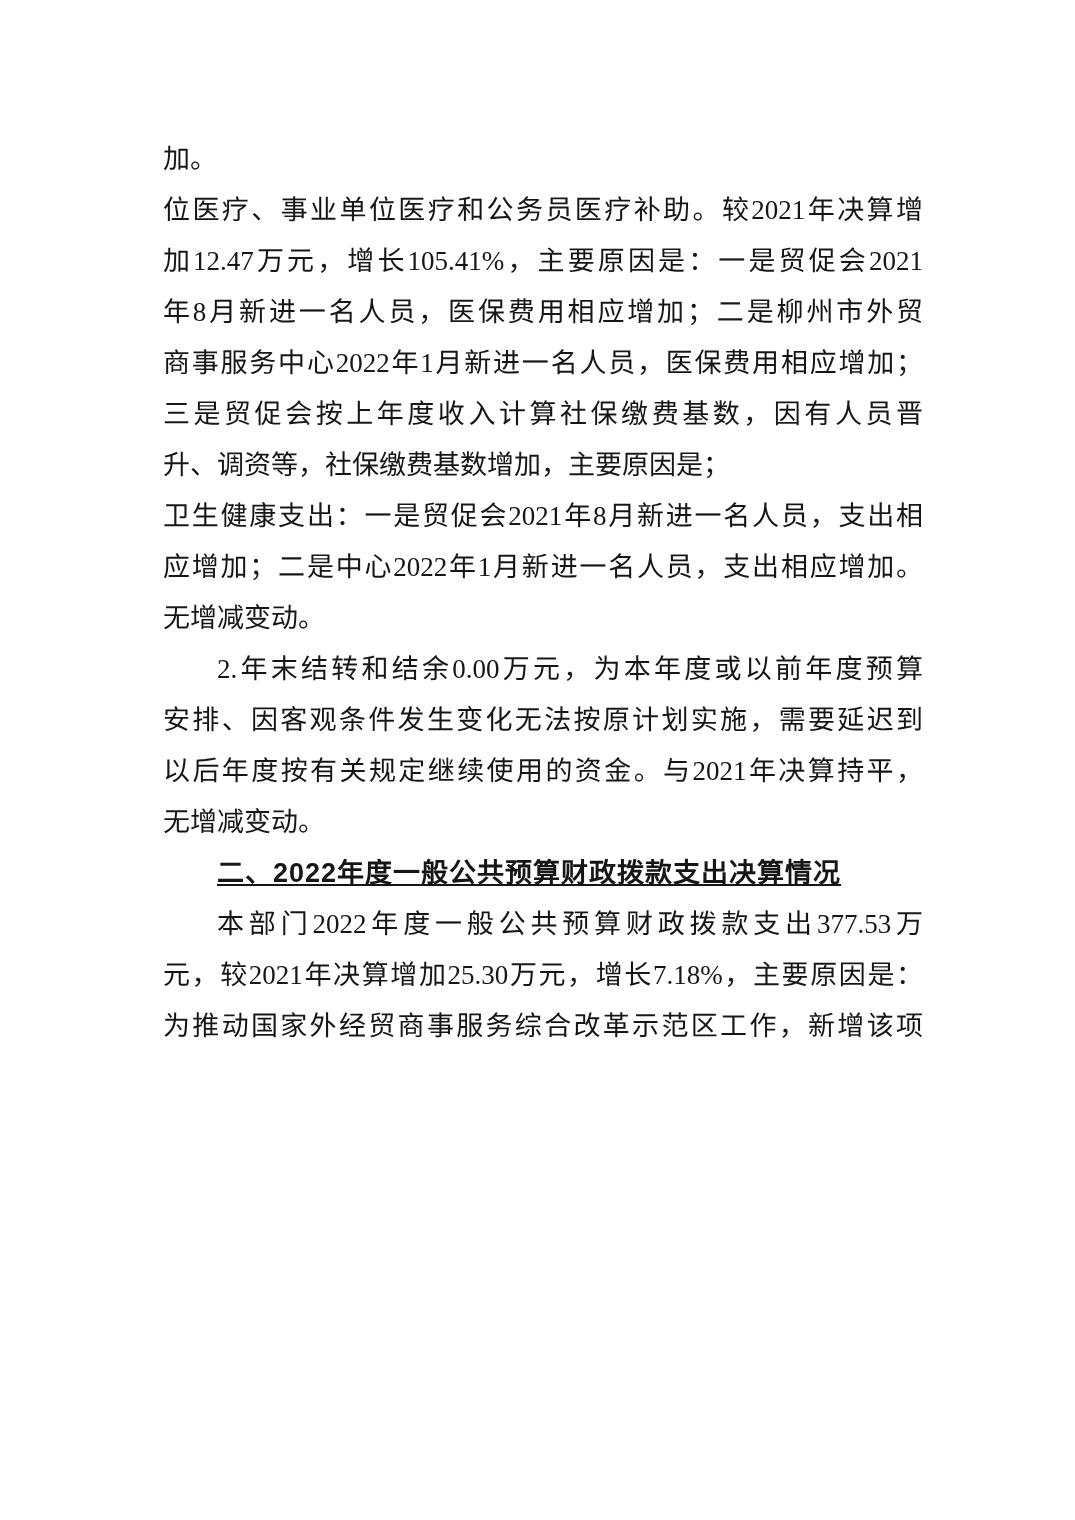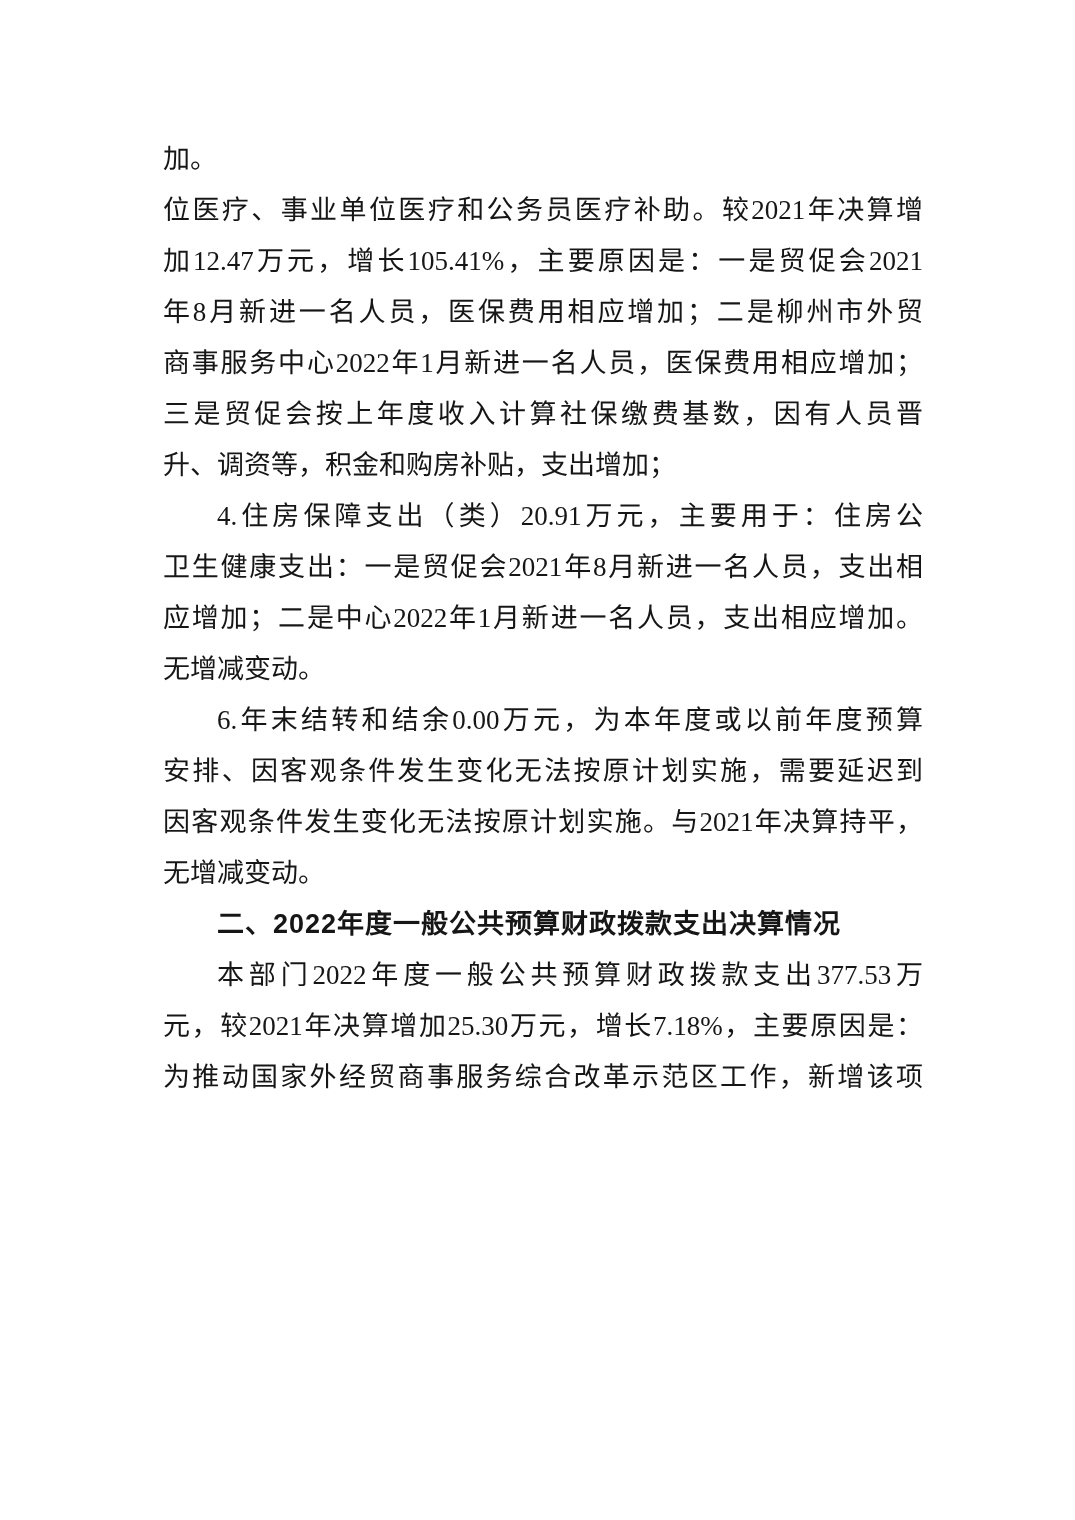--- a/index.html
+++ b/index.html
@@ -36,40 +36,40 @@
     text-justify: inter-character;
   }
   
   .ind {
     padding-left: 54px;
   }
   .bold {
     font-weight: 700;
     font-family: "Liberation Sans", sans-serif;
     letter-spacing: 1px;
+    text-decoration: underline;
   }
 </style>
 </head>
 <body>
 
 <div class="page">
   <div class="content">
     <div class="ln">加。</div>
     <div class="ln just">位医疗、事业单位医疗和公务员医疗补助。较2021年决算增</div>
     <div class="ln just">加12.47万元，增长105.41%，主要原因是：一是贸促会2021</div>
     <div class="ln just">年8月新进一名人员，医保费用相应增加；二是柳州市外贸</div>
     <div class="ln just">商事服务中心2022年1月新进一名人员，医保费用相应增加；</div>
     <div class="ln just">三是贸促会按上年度收入计算社保缴费基数，因有人员晋</div>
-    <div class="ln">升、调资等，积金和购房补贴，支出增加；</div>
-    <div class="ln ind just">4.住房保障支出（类）20.91万元，主要用于：住房公</div>
+    <div class="ln">升、调资等，社保缴费基数增加，主要原因是；</div>
     <div class="ln just">卫生健康支出：一是贸促会2021年8月新进一名人员，支出相</div>
     <div class="ln just">应增加；二是中心2022年1月新进一名人员，支出相应增加。</div>
     <div class="ln">无增减变动。</div>
-    <div class="ln ind just">6.年末结转和结余0.00万元，为本年度或以前年度预算</div>
+    <div class="ln ind just">2.年末结转和结余0.00万元，为本年度或以前年度预算</div>
     <div class="ln just">安排、因客观条件发生变化无法按原计划实施，需要延迟到</div>
-    <div class="ln just">因客观条件发生变化无法按原计划实施。与2021年决算持平，</div>
+    <div class="ln just">以后年度按有关规定继续使用的资金。与2021年决算持平，</div>
     <div class="ln">无增减变动。</div>
     <div class="ln ind bold">二、2022年度一般公共预算财政拨款支出决算情况</div>
     <div class="ln ind just">本部门2022年度一般公共预算财政拨款支出377.53万</div>
     <div class="ln just">元，较2021年决算增加25.30万元，增长7.18%，主要原因是：</div>
     <div class="ln just">为推动国家外经贸商事服务综合改革示范区工作，新增该项</div>
   </div>
 </div>
 
 </body></html>

